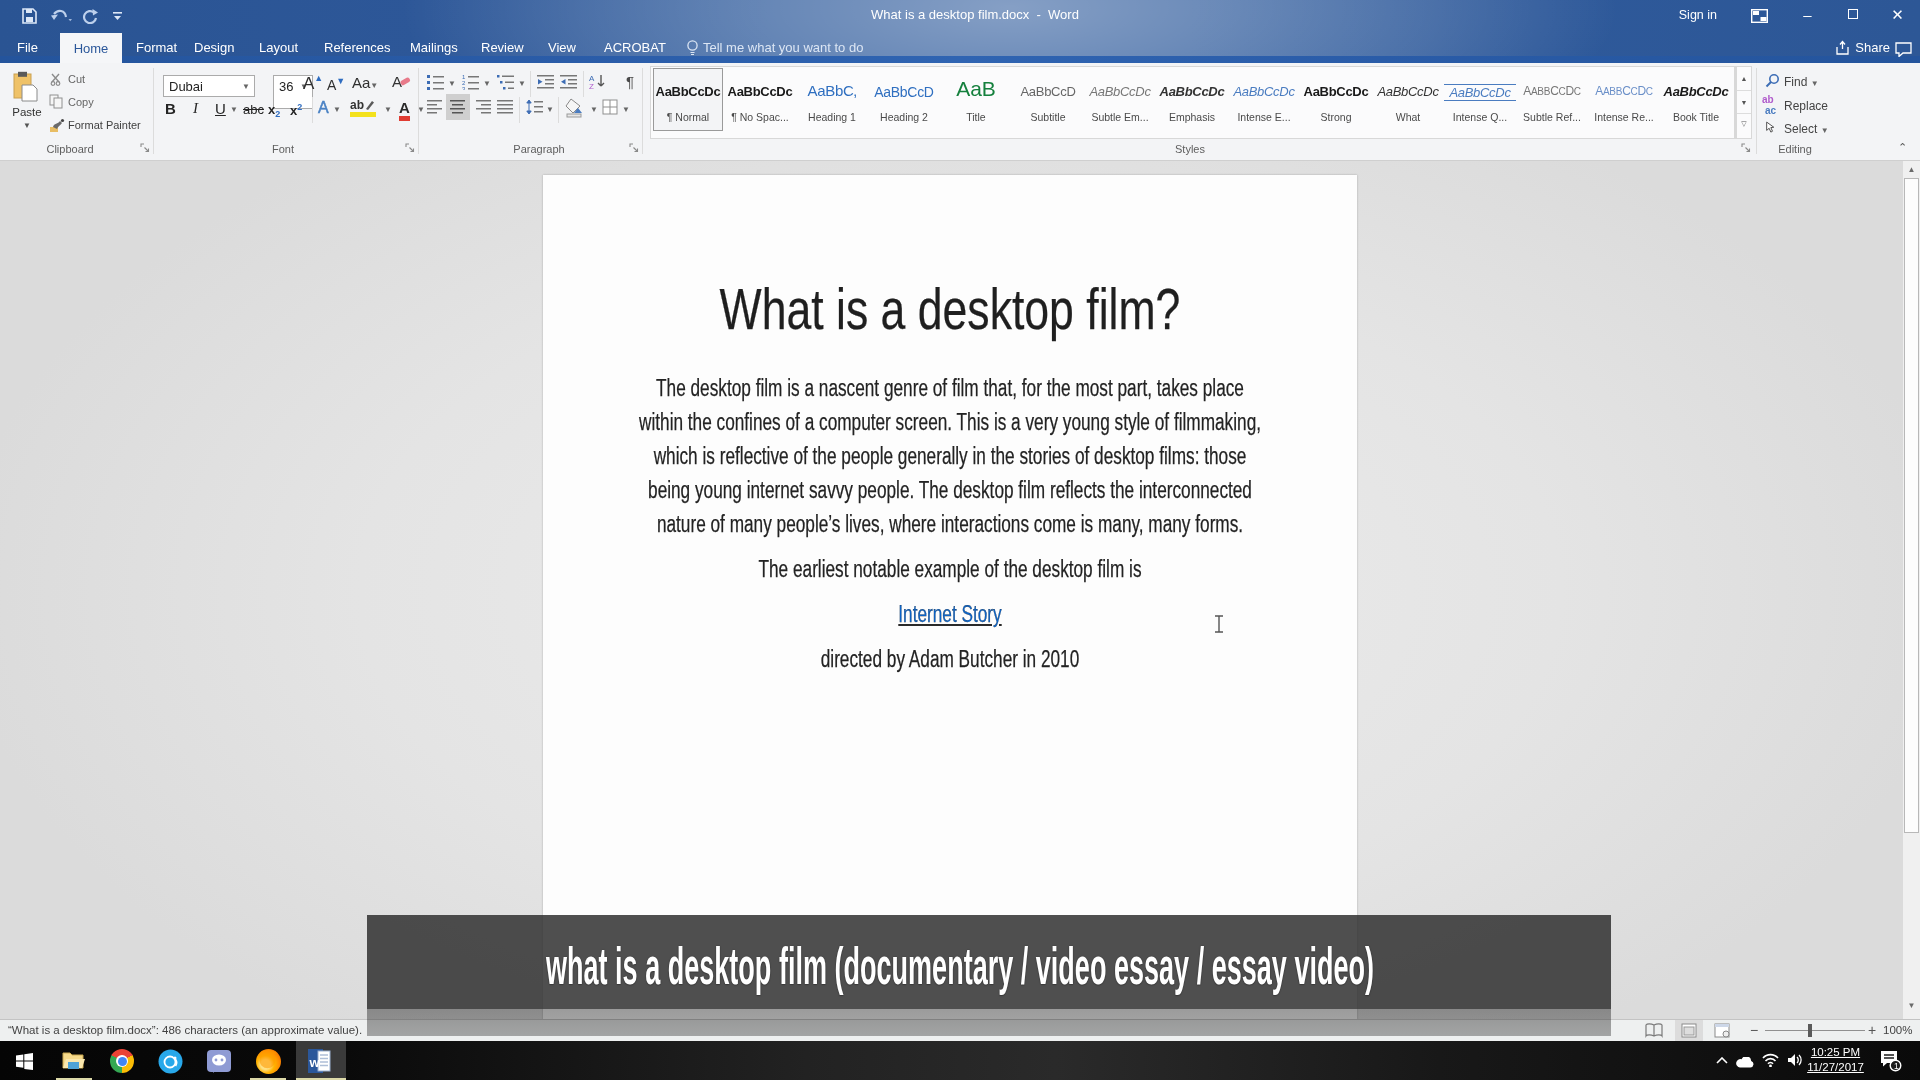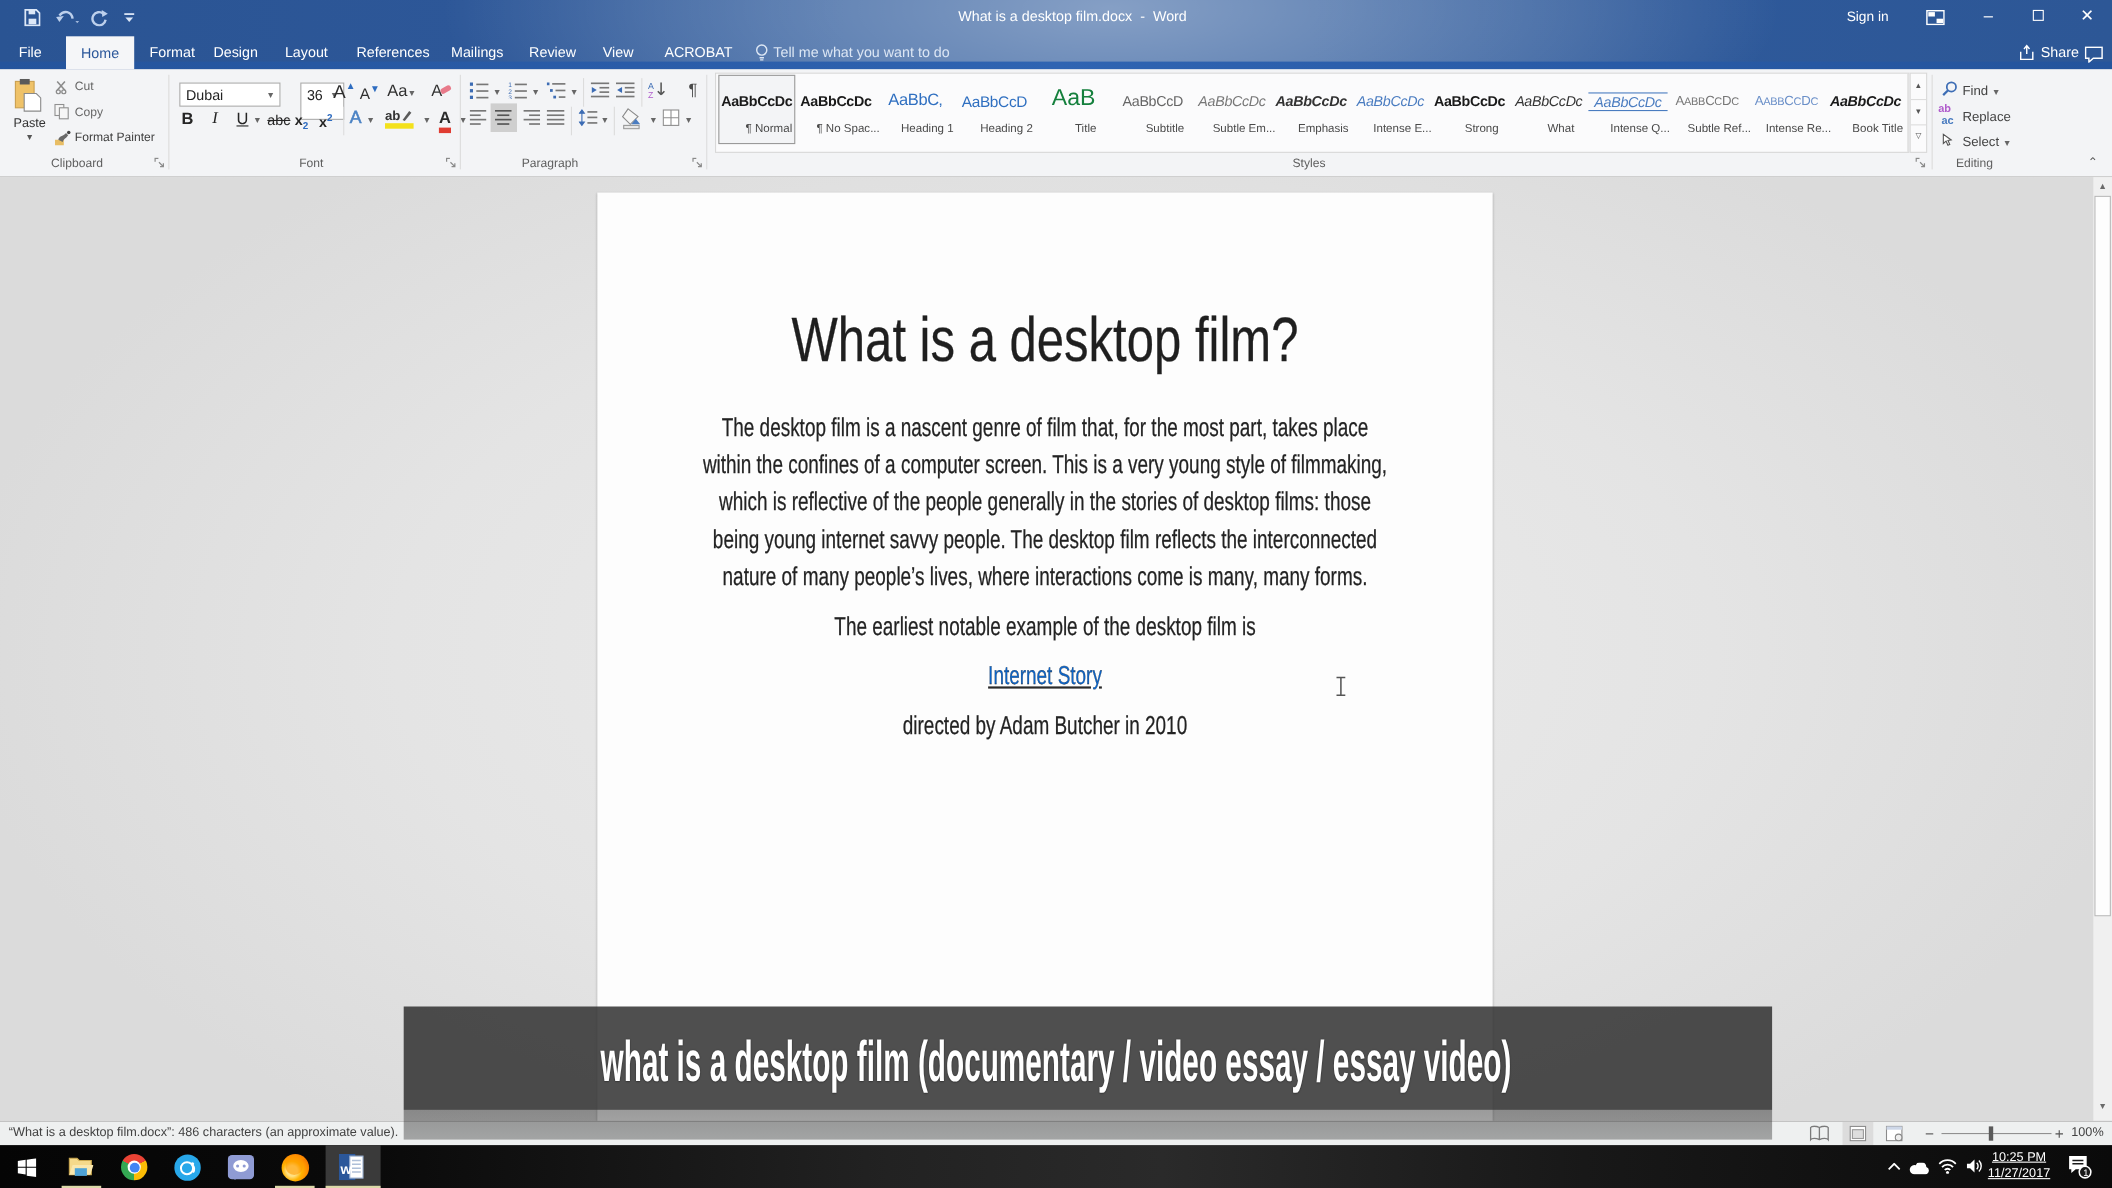--- a/index.html
+++ b/index.html
@@ -23,21 +23,21 @@
 
 #ribbon{position:absolute;left:0;top:63px;width:1920px;height:98px;background:#f3f4f6;border-bottom:1px solid #cfcfcf;}
 .vsep{position:absolute;top:5px;height:86px;width:1px;background:#dcdcdc;}
 .glabel{position:absolute;top:80px;font-size:11px;color:#5e5e5e;text-align:center;}
 .launch{position:absolute;top:80px;width:10px;height:10px;}
 .rtext{font-size:11px;color:#444;}
 
 #gallery{position:absolute;left:650px;top:3px;width:1086px;height:73px;background:#fbfbfc;border:1px solid #d8d8d8;}
 .sitem{position:absolute;top:0;width:72px;height:71px;text-align:center;}
 .sprev{position:absolute;top:17px;left:0;width:100%;font-size:13px;letter-spacing:-0.3px;white-space:nowrap;overflow:hidden;color:#1a1a1a;}
-.slab{position:absolute;top:44px;left:0;width:100%;font-size:10.5px;color:#4a4a4a;white-space:nowrap;overflow:hidden;margin-left:11px;}
+.slab{position:absolute;top:44px;left:0;width:100%;font-size:10.5px;color:#4a4a4a;white-space:nowrap;overflow:hidden;}
 
 #docarea{position:absolute;left:0;top:161px;width:1920px;height:858px;
 background:radial-gradient(1000px 560px at 960px 430px,#ececec 0%,#e4e4e4 60%,#dbdbdb 100%);}
 #page{position:absolute;left:543px;top:14px;width:814px;height:845px;background:#fdfdfd;box-shadow:0 0 2px rgba(0,0,0,0.25);}
 #doccontent{position:absolute;left:-193px;top:0;width:1200px;text-align:center;color:#222;-webkit-text-stroke:0.25px #2a2a2a;}
 #doctitle{transform:scaleX(0.782);transform-origin:600px 0;}
 #bodywrap{transform:scaleX(0.733);transform-origin:600px 0;}
 #doctitle{margin-top:101px;font-size:57px;color:#1f1f1f;}
 .bl{font-size:23.5px;line-height:34px;}
 #para1{margin-top:29px;}
@@ -296,21 +296,21 @@
       <path d="M6 1 l9 7 -7 7 -7 -7z" fill="#f6f6f6" stroke="#8a8a8a"></path>
       <path d="M13 10 l4 5 h-8z" fill="#4a7cc0"></path>
       <rect x="2" y="16" width="14" height="3" fill="#e8e8e8" stroke="#999"></rect>
     </svg>
   <div class="abs" style="left:590px;top:42px;font-size:8px;color:#666;">▼</div>
   <svg class="abs" style="left:602px;top:36px" width="17" height="17" viewBox="0 0 17 17">
       <rect x="1" y="1" width="14" height="14" fill="#fff" stroke="#8f8f8f"></rect>
       <path d="M8 1 v14 M1 8 h14" stroke="#8f8f8f"></path>
     </svg>
   <div class="abs" style="left:622px;top:42px;font-size:8px;color:#666;">▼</div>
-  <div class="glabel" style="left:460px;width:80px;">Paragraph</div>
+  <div class="glabel" style="left:499px;width:80px;">Paragraph</div>
   <svg class="launch" style="left:629px;" width="10" height="10" viewBox="0 0 10 10">
       <path d="M1 4 V1 h3 M4.5 4.5 L8.5 8.5 M8.5 5.5 v3 h-3" stroke="#8a8a8a" fill="none" stroke-width="1.1"></path>
     </svg>
   <div class="vsep" style="left:642px;"></div>
 
   <div id="gallery">
     <div class="sitem" style="left:1px;">
         <span class="abs" style="left:1px;top:1px;width:70px;height:63px;border:1px solid #9a9a9a;background:#f3f4f6;"></span>
         <span class="sprev" style="font-weight:bold;position:absolute;">AaBbCcDc</span>
         <span class="slab">¶ Normal</span>

